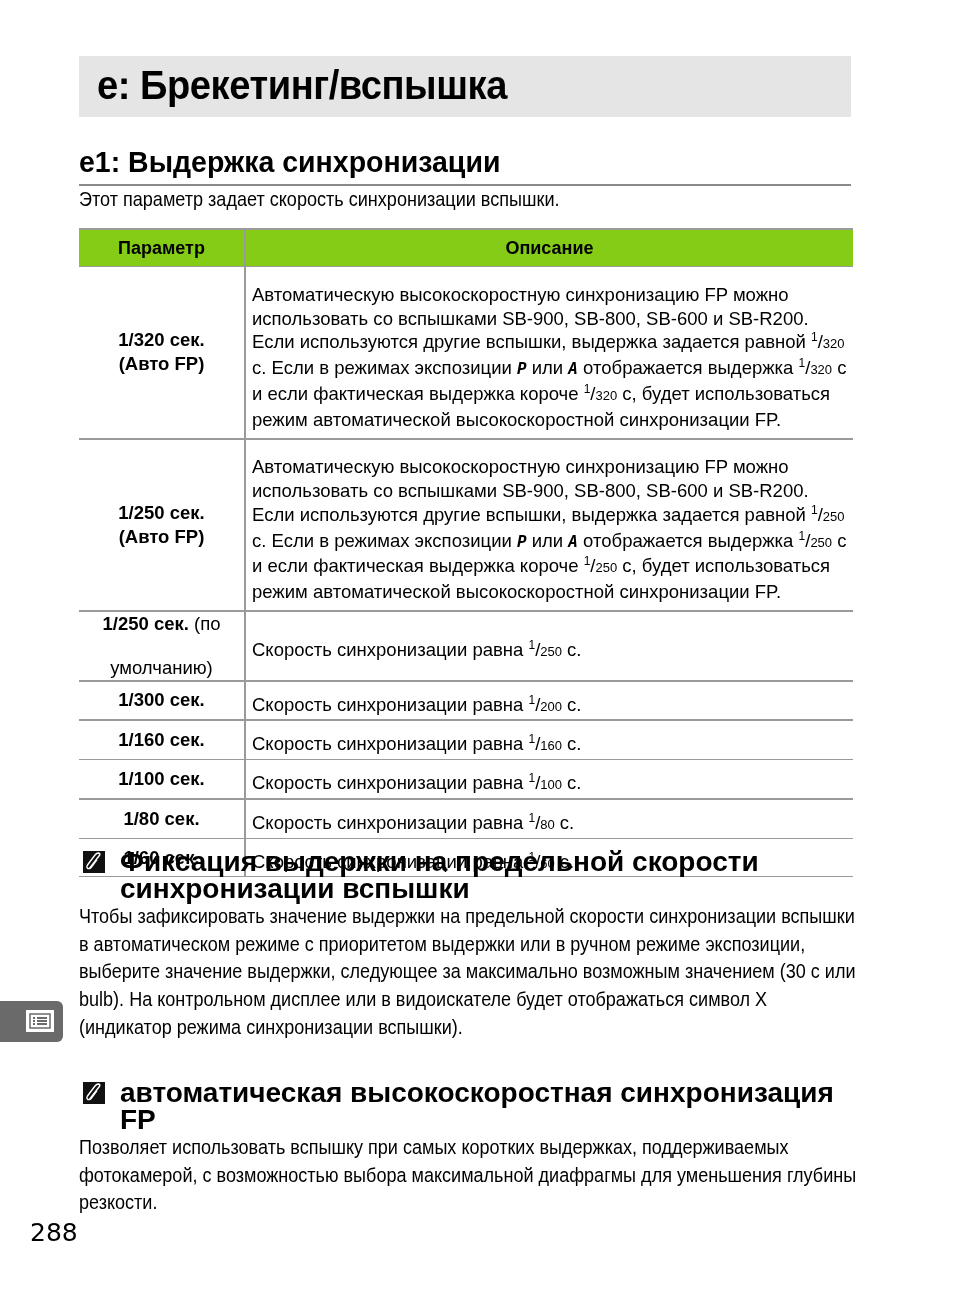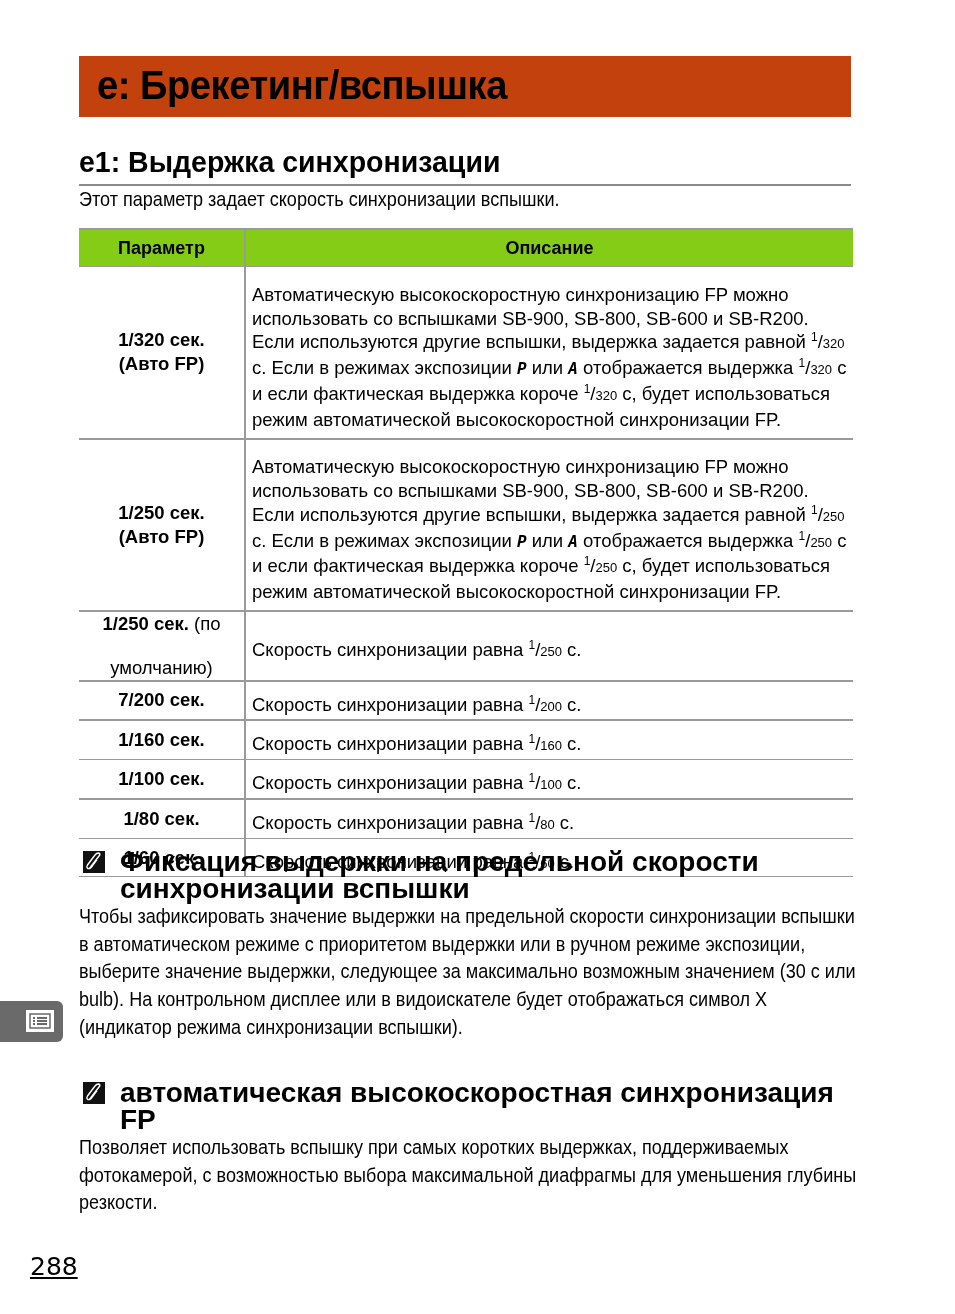--- a/index.html
+++ b/index.html
@@ -1,20 +1,20 @@
 <!DOCTYPE html>
 <html><head>
 <meta charset="utf-8">
 <style>
   html, body { margin: 0; padding: 0; background: #ffffff; }
   body { width: 955px; height: 1314px; position: relative; overflow: hidden; color: #000;
          font-family: "Liberation Sans", sans-serif; }
 
   .chapter-bar { position: absolute; left: 79px; top: 56px; width: 772px; height: 61px;
-                 background: #c2410c; }
+                 background: #e5e5e5; }
   .chapter-title { position: absolute; left: 18px; top: 4px; font-size: 41px; font-weight: bold;
                    letter-spacing: -0.5px; line-height: 50px; transform: scaleX(0.93); transform-origin: left; white-space: nowrap; }
 
   .section-title { position: absolute; left: 79px; top: 143px; font-size: 30px; font-weight: bold;
                    line-height: 38px; transform: scaleX(0.95); transform-origin: left; white-space: nowrap; }
   .section-rule { position: absolute; left: 79px; top: 184px; width: 772px; height: 2px; background: #8a8a8a; }
   .section-intro { position: absolute; left: 79px; top: 186px; font-size: 21px; line-height: 26px;
                    transform: scaleX(0.86); transform-origin: left; white-space: nowrap; }
 
   table.params { position: absolute; left: 79px; top: 228px; width: 774px; border-collapse: collapse;
@@ -35,22 +35,22 @@
   .note-head { position: relative; padding-left: 41px; font-weight: bold; font-size: 28px; line-height: 27px; }
   .note-icon { position: absolute; left: 4px; top: 3px; width: 22px; height: 22px; background: #111; }
   .note-icon svg { display: block; }
   .note-body { font-size: 20.5px; line-height: 27.7px; transform: scaleX(0.88); transform-origin: left;
                width: 885px; }
 
   .side-tab { position: absolute; left: 0; top: 1001px; width: 63px; height: 41px; background: #6a6a6a;
               border-radius: 0 6px 6px 0; }
   .side-tab-icon { position: absolute; left: 26px; top: 9px; width: 28px; height: 22px; background: #fff; }
 
-  .page-number { position: absolute; left: 30px; top: 1250px; font-family: "DejaVu Sans", sans-serif;
-                 font-size: 25px; line-height: 34px; text-decoration: underline; }
+  .page-number { position: absolute; left: 30px; top: 1216px; font-family: "DejaVu Sans", sans-serif;
+                 font-size: 25px; line-height: 34px; }
 </style>
 </head>
 <body>
 
 <div class="chapter-bar">
   <div class="chapter-title">e: Брекетинг/вспышка</div>
 </div>
 
 <div class="section-title">e1: Выдержка синхронизации</div>
 <div class="section-rule"></div>
@@ -81,21 +81,21 @@
     </tr>
 
     <tr style="height:52px" class="thick">
       <td class="c1">
         <div><span>1/250 сек.</span><span class="normal"> (по</span></div>
         <div class="normal">умолчанию)</div>
       </td>
       <td class="c2"><span>Скорость синхронизации равна </span><span class="frac"><sup>1</sup>/<span class="den">250</span></span><span> с.</span></td>
     </tr>
   <tr class="thick" style="height: 28.5px;">
-        <td class="c1"><span>7/200 сек.</span></td>
+        <td class="c1"><span>1/300 сек.</span></td>
         <td class="c2"><span>Скорость синхронизации равна </span><span class="frac"><sup>1</sup>/<span class="den">200</span></span><span> с.</span></td>
       </tr>
       <tr style="height: 28.5px; margin-top: 11px;">
         <td class="c1"><span>1/160 сек.</span></td>
         <td class="c2"><span>Скорость синхронизации равна </span><span class="frac"><sup>1</sup>/<span class="den">160</span></span><span> с.</span></td>
       </tr>
       <tr class="thick" style="height: 28.5px; margin-top: 32px;">
         <td class="c1"><span>1/100 сек.</span></td>
         <td class="c2"><span>Скорость синхронизации равна </span><span class="frac"><sup>1</sup>/<span class="den">100</span></span><span> с.</span></td>
       </tr>

